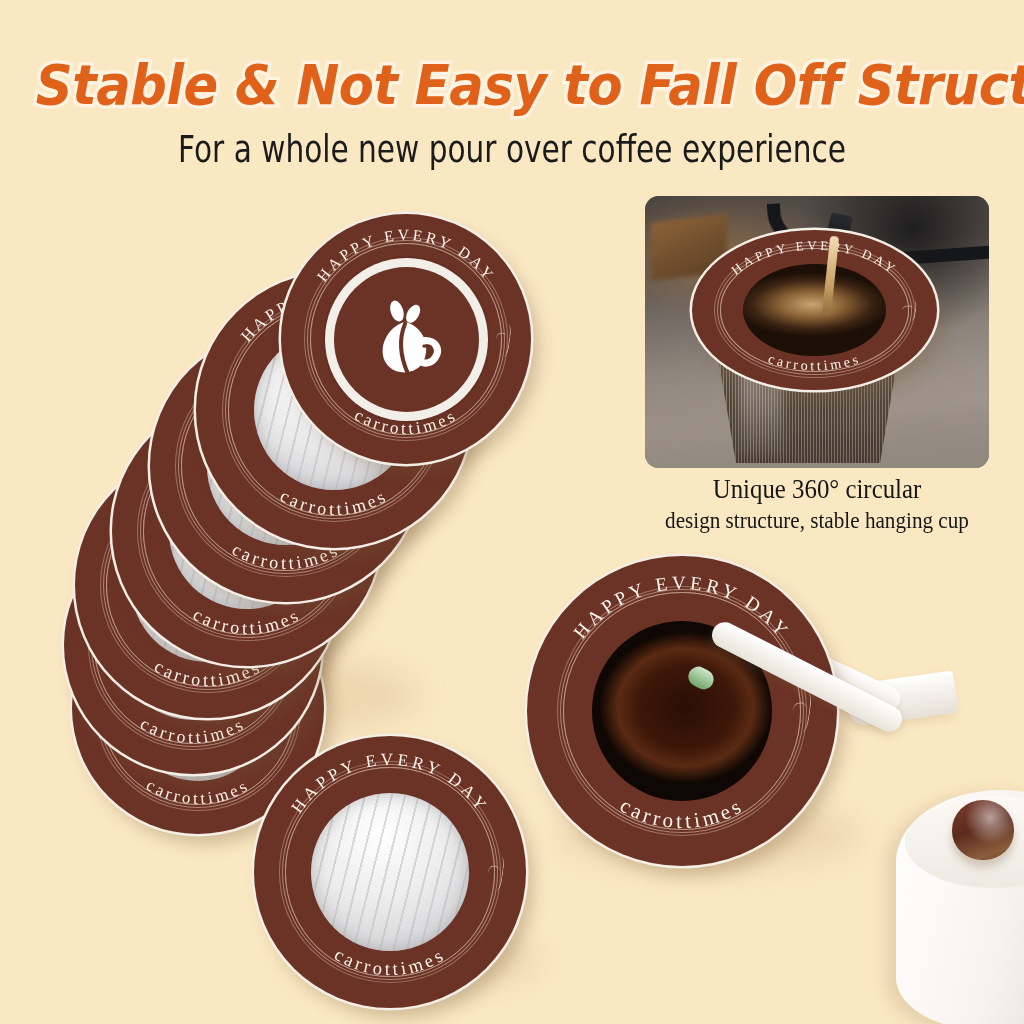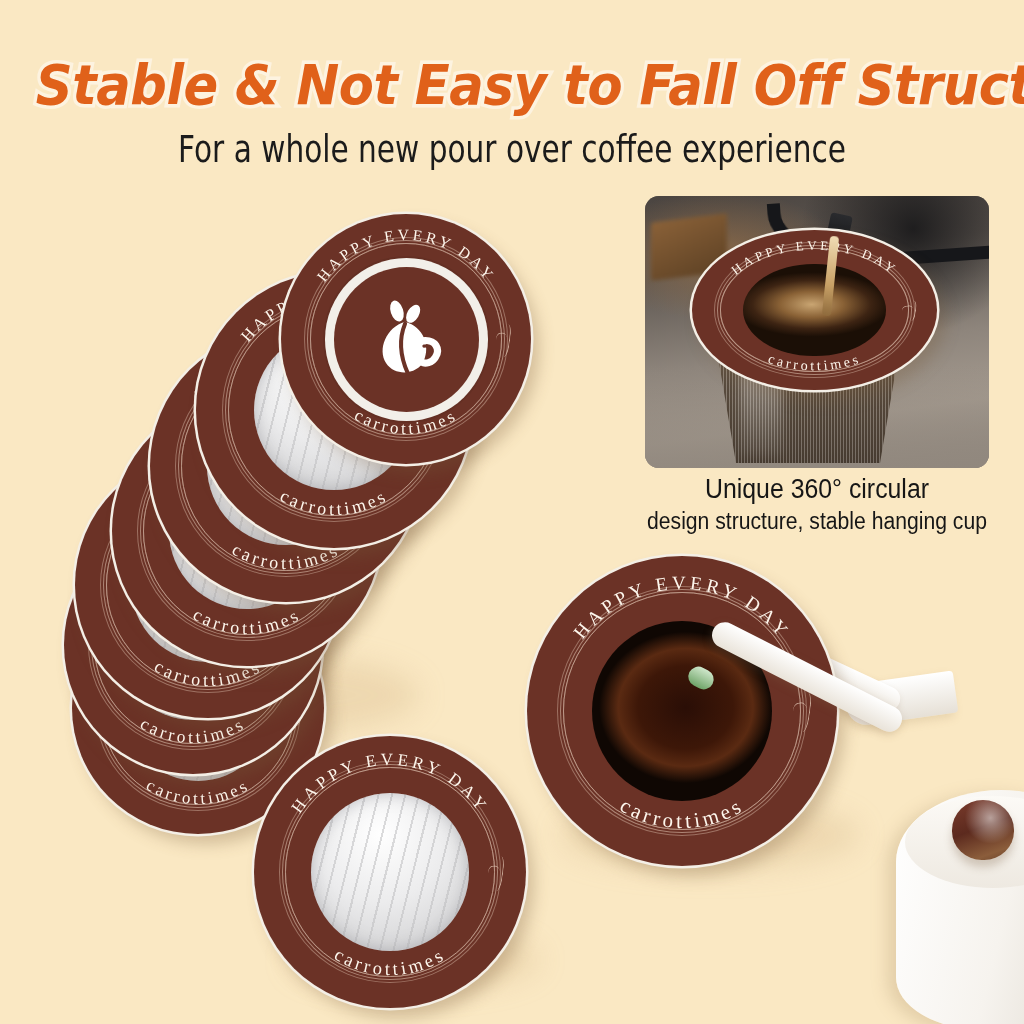--- a/index.html
+++ b/index.html
@@ -124,21 +124,21 @@
     filter: blur(5px);
   }
 
   
   .caption {
     position: absolute;
     left: 620px; top: 474px;
     width: 394px;
     text-align: center;
     color: #161616;
-    font-family: Liberation Sans, sans-serif;
+    font-family: Liberation Serif, serif;
   }
   .caption .l1 { font-size: 27px; transform: scaleX(0.92); display:block; }
   .caption .l2 { font-size: 23px; transform: scaleX(0.92); display:block; margin-top: 3px; }
 
   
   .disc {
     position: absolute;
     border-radius: 50%;
     background: #6b3226;
     box-shadow: 0 0 0 2.5px #f4efe6, 8px 10px 16px rgba(120,90,55,0.30);

